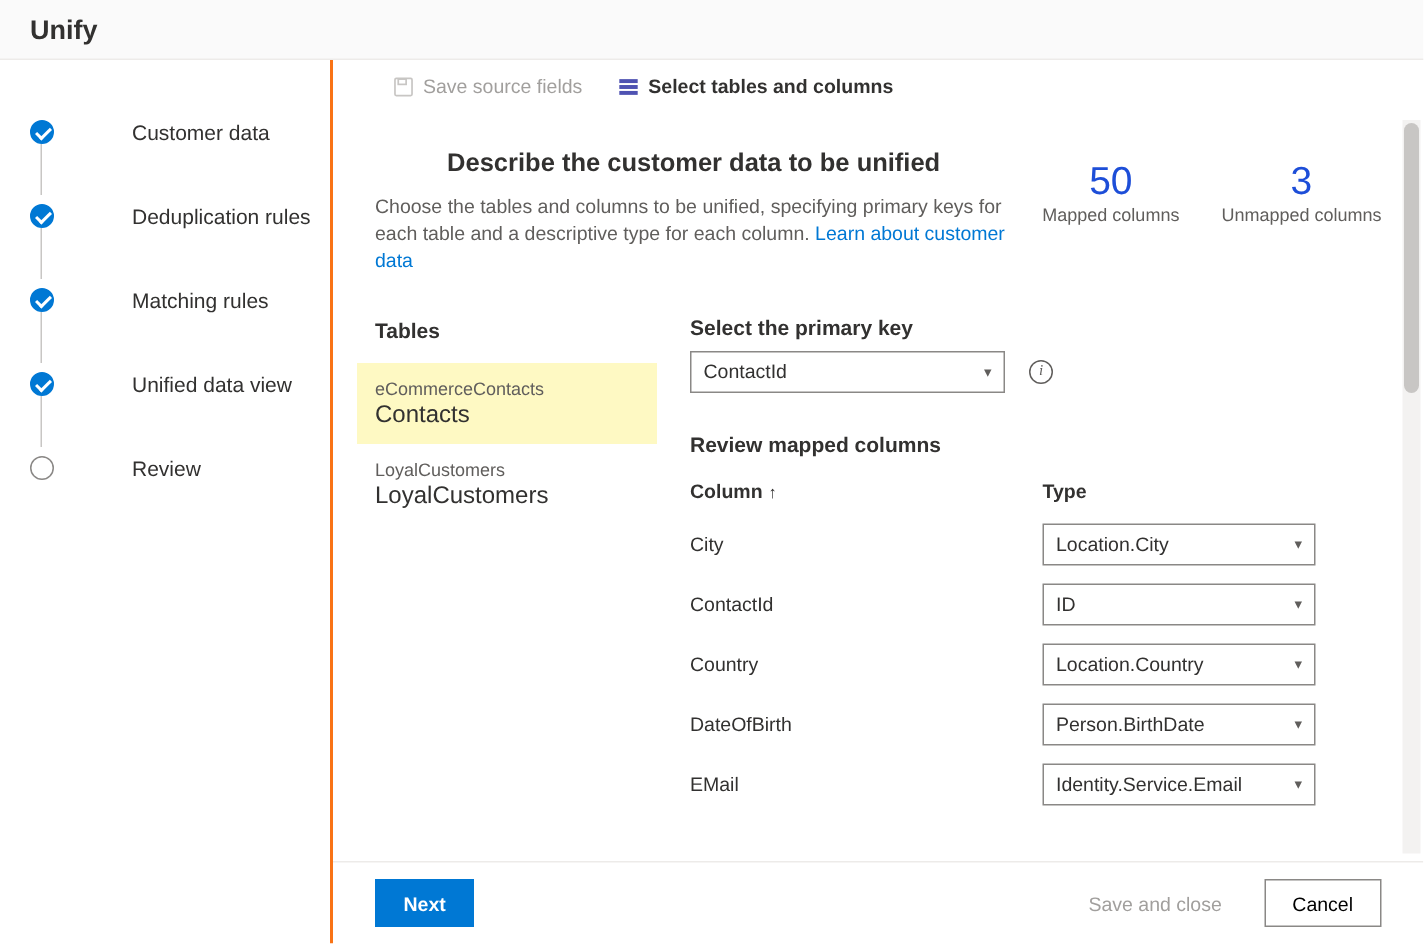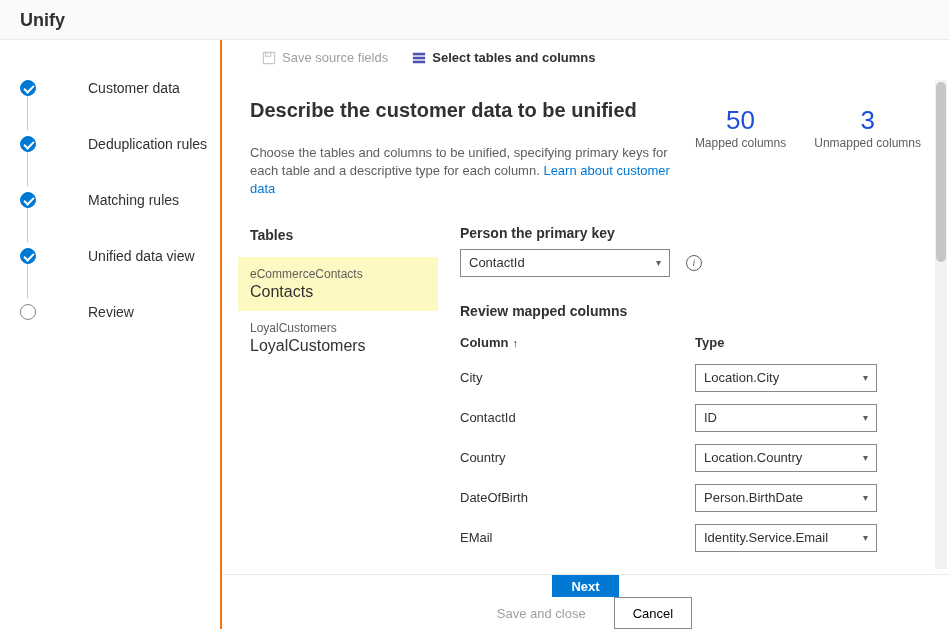--- a/index.html
+++ b/index.html
@@ -31,21 +31,21 @@
     .toolbar { height: 35px; display: flex; align-items: center; padding: 0 40px; font-size: 13px; color: #605e5c; }
     .toolbar-btn { display: flex; align-items: center; margin-right: 24px; cursor: pointer; }
     .toolbar-btn.disabled { color: #a19f9d; cursor: default; }
     .toolbar-btn.active { color: #323130; font-weight: 600; }
     .toolbar-icon { width: 14px; height: 14px; margin-right: 6px; }
     
     .scroll-area { flex: 1; overflow-y: auto; padding: 0 16px 0 16px; }
     
     .desc-block { padding: 24px 12px 12px 12px; display: flex; align-items: flex-start; }
     .desc-text { flex: 1; padding-right: 20px; }
-    .desc-title { font-size: 20px; font-weight: 700; margin-bottom: 22px; }
+    .desc-title { font-size: 17px; font-weight: 700; margin-bottom: 10px; text-align: center; }
     .desc-sub { font-size: 13px; color: #605e5c; line-height: 1.4; max-width: 520px; }
     .desc-sub .link { color: #0078d4; cursor: pointer; }
     .stats { display: flex; gap: 28px; padding-top: 6px; }
     .stat { text-align: center; }
     .stat-num { font-size: 26px; color: #1d4ed8; font-weight: 400; }
     .stat-label { font-size: 12px; color: #605e5c; }
     
     .tablecols { display: flex; margin-top: 10px; }
     .tables-col { width: 200px; }
     .fields-col { flex: 1; padding-left: 10px; }
@@ -74,21 +74,21 @@
     .col-labels { display: flex; padding: 8px 12px; font-size: 13px; font-weight: 600; color: #323130; }
     .col-label-name { width: 235px; }
     .sort-arrow { font-size: 11px; margin-left: 4px; }
     
     .map-row { display: flex; align-items: center; padding: 6px 12px; }
     .map-col-name { width: 235px; font-size: 13px; color: #323130; }
     .map-type { width: 182px; }
     
     .footer {
       height: 55px; border-top: 1px solid #edebe9; display: flex; align-items: center;
-      padding: 0 28px; justify-content: space-between; background: #fff; flex-direction: column;
+      padding: 0 28px; justify-content: space-between; background: #fff;
     }
     .footer-right { display: flex; gap: 10px; }
     .btn { height: 32px; padding: 0 18px; font-size: 13px; border: 1px solid #8a8886; background: #fff; cursor: pointer; }
     .btn.primary { background: #0078d4; border-color: #0078d4; color: #fff; font-weight: 600; }
     .btn.quiet { border: none; color: #a19f9d; background: transparent; cursor: default; }
     
     .vscroll {
       position: absolute; right: 2px; top: 40px; bottom: 60px; width: 12px; background: #f3f2f1;
     }
     .vthumb {
@@ -176,21 +176,21 @@
           </div>
           <div class="table-entry">
             <div class="table-source">LoyalCustomers</div>
             <div class="table-name">LoyalCustomers</div>
           </div>
         </div>
 
         <div class="fields-col">
 
           <div class="field-section">
-            <div class="field-label">Person the primary key</div>
+            <div class="field-label">Select the primary key</div>
             <div class="pk-row">
               <div class="select-box">
                 <span>ContactId</span>
                 <span class="chev">▾</span>
               </div>
               <span class="info-icon">i</span>
             </div>
           </div>
 
           <div class="review-header">Review mapped columns</div>

